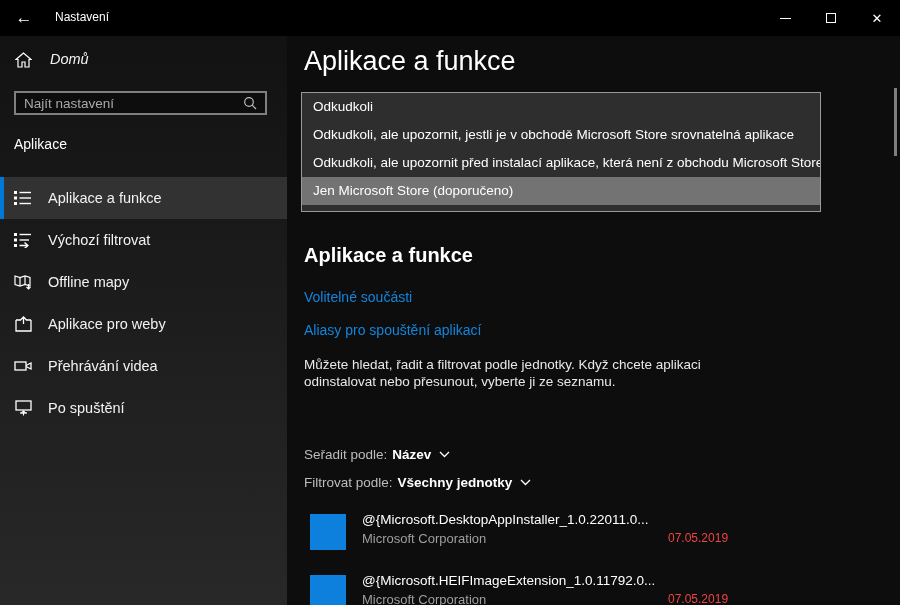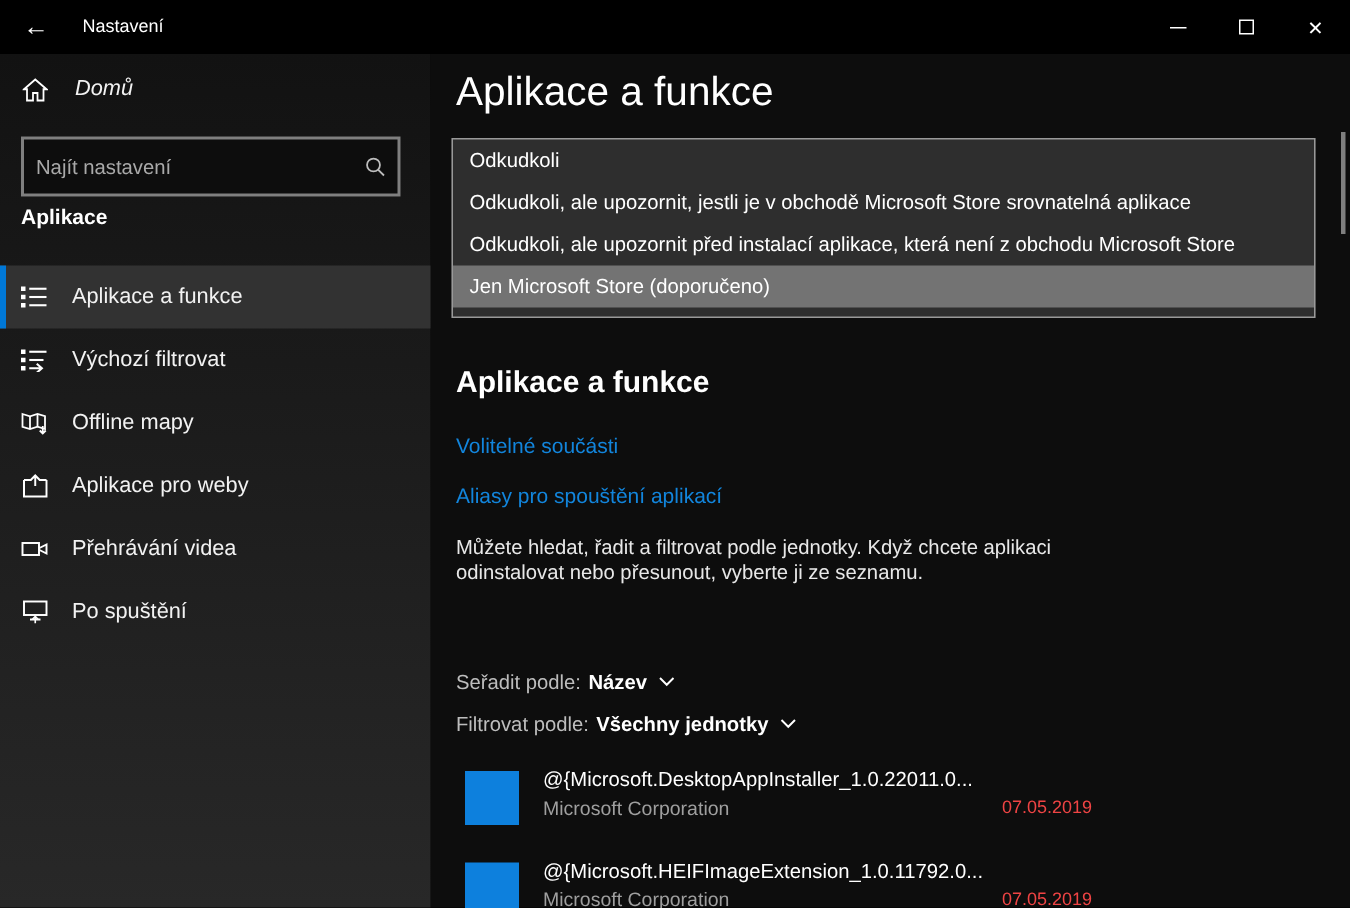--- a/index.html
+++ b/index.html
@@ -17,40 +17,40 @@
   .glyph-max { width:10px; height:10px; border:1px solid #fff; display:block; }
   .glyph-close { font-size:13px; color:#fff; line-height:1; }
 
   
   .sidebar { position:absolute; left:0; top:36px; width:287px; height:569px;
     background:linear-gradient(180deg,#121212 0%, #1c1c1c 45%, #282828 100%); z-index:5; }
   .home-row { position:absolute; left:0; top:15px; width:287px; height:38px; display:flex;
     align-items:flex-start; cursor:pointer;font-style:italic; }
   .home-row .nav-icon { margin-left:14px; }
   .home-row .nav-label { margin-left:18px; font-size:14.5px; }
-  .side-search { position:absolute; left:14px; top:55px; width:253px; height:40px;
+  .side-search { position:absolute; left:14px; top:55px; width:253px; height:24px;
     border:2px solid #7f7f7f; background:#0d0d0d; display:flex; align-items:center; }
   .side-search input, .list-search input { flex:1; background:transparent; border:none; outline:none;
     color:#cfcfcf; font-size:13.5px; padding:0 0 0 8px; font-family:"Liberation Sans", sans-serif; }
   .side-search input::placeholder, .list-search input::placeholder { color:#a9a9a9; opacity:1; }
   .search-glyph { flex:0 0 auto; margin-right:8px; }
-  .side-section { position:absolute; left:14px; top:100px; font-size:14px; font-weight:bold; color:#fff; }
+  .side-section { position:absolute; left:14px; top:100px; font-size:14px; font-weight:normal; color:#fff; }
   .nav-list { position:absolute; left:0; top:141px; width:287px; }
   .nav-item { position:relative; width:287px; height:42px; display:flex; align-items:center; cursor:pointer; }
   .nav-item.selected { background:#323232; }
   .accent-bar { position:absolute; left:0; top:0; width:4px; height:42px; background:#0078d7; }
   .nav-icon { width:18px; height:18px; margin-left:14px; flex:0 0 auto; display:flex;
     align-items:center; justify-content:center; }
   .nav-label { margin-left:16px; font-size:14.5px; color:#f2f2f2; }
 
   
   .main { position:absolute; left:287px; top:36px; width:613px; height:569px; background:#0d0d0d; }
   .page-title { position:absolute; left:17px; top:10px; font-size:27px; font-weight:300; color:#fff; }
 
-  .dropdown { position:absolute; left:14px; top:56px; width:576px; background:#2e2e2e;
+  .dropdown { position:absolute; left:14px; top:56px; width:520px; background:#2e2e2e;
     border:1px solid #999; padding-bottom:6px; z-index:20; }
   .dd-option { height:28px; line-height:28px; padding-left:11px; font-size:13.5px; color:#fff;
     white-space:nowrap; overflow:hidden; cursor:pointer; }
   .dd-option.selected { background:#737373; }
 
   .section-title { position:absolute; left:17px; top:208px; font-size:20px; font-weight:600; color:#fff; }
   .link { position:absolute; left:17px; font-size:14px; color:#1285dc; cursor:pointer; }
   .link-1 { top:253px; }
   .link-2 { top:286px; }
   .description { position:absolute; left:17px; top:320px; width:404px; font-size:13.5px;

